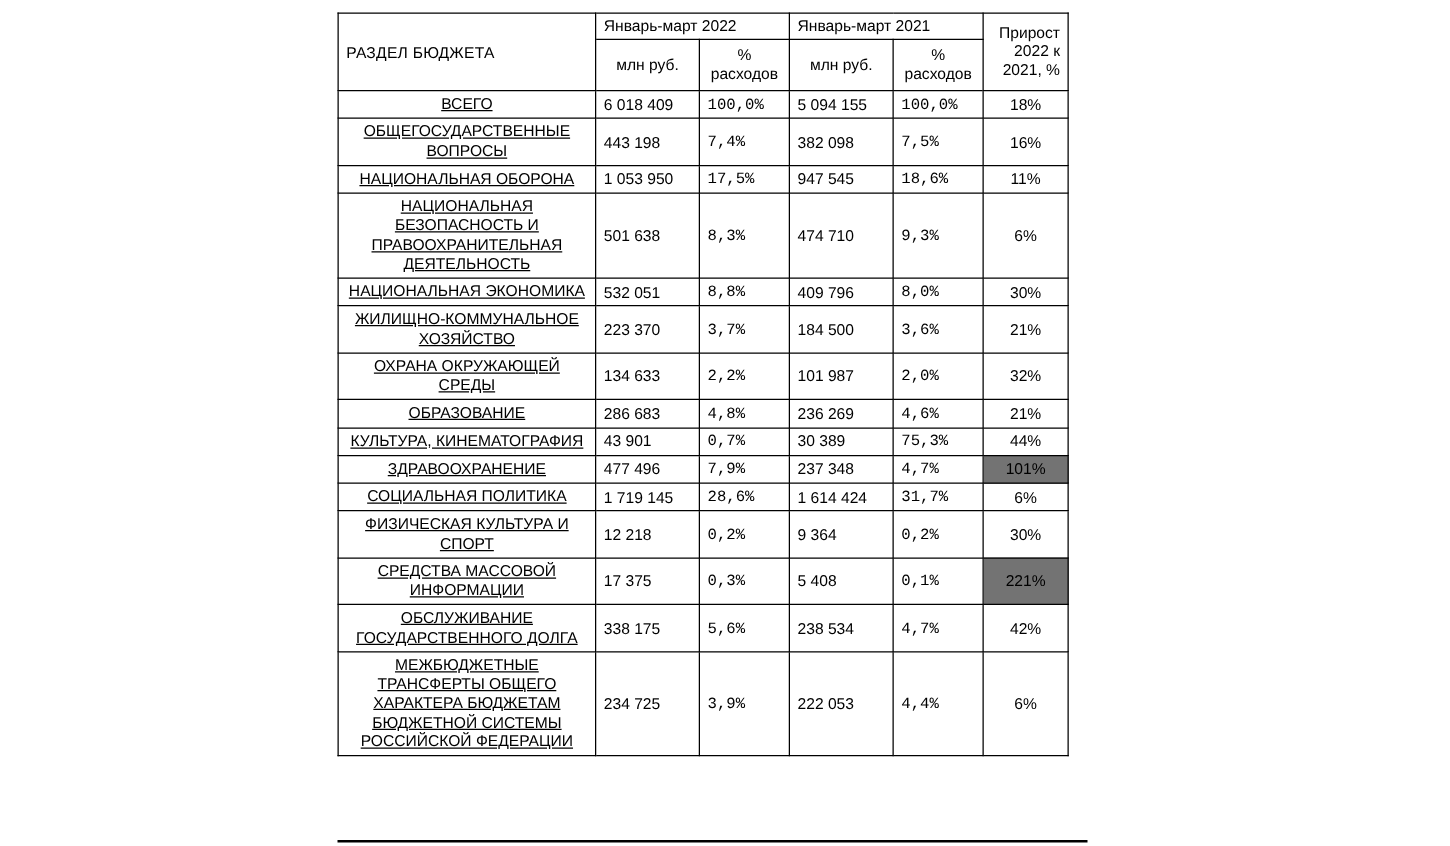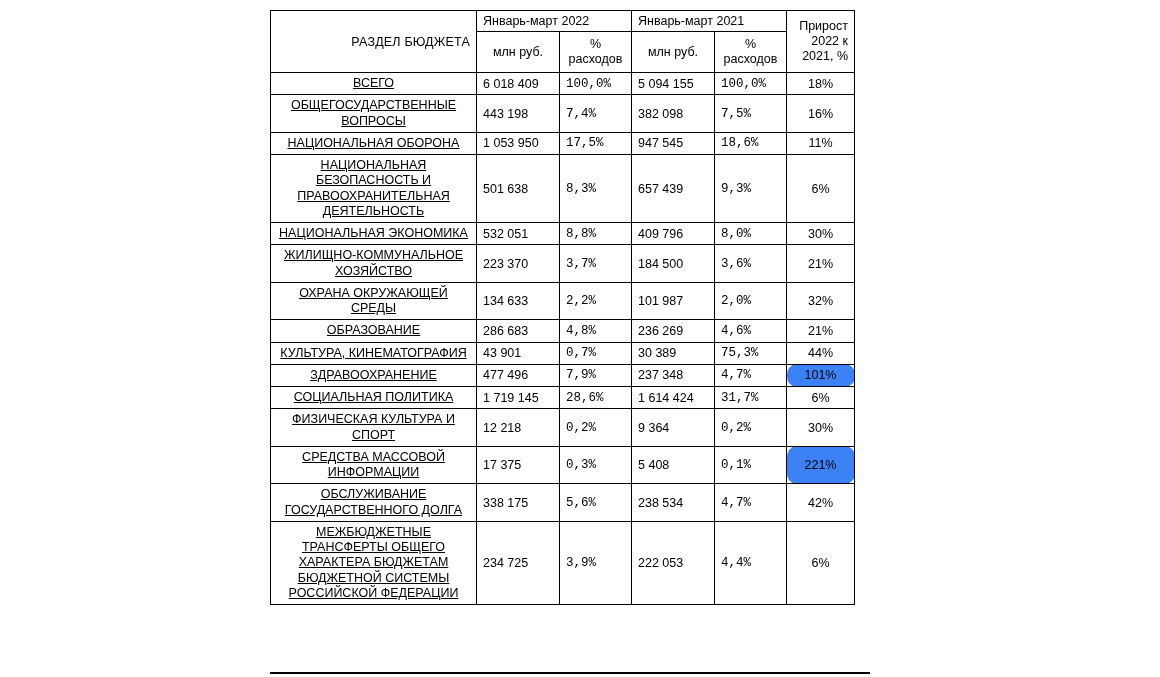--- a/index.html
+++ b/index.html
@@ -40,21 +40,21 @@
   
   col.c-section { width: 206px; }
   col.c-num     { width: 83px; }
   col.c-pct     { width: 72px; }
   col.c-num2    { width: 83px; }
   col.c-pct2    { width: 72px; }
   col.c-growth  { width: 68px; }
 
   
   .hdr-section {
-    text-align: right;
+    text-align: left;
     font-weight: bold;
     letter-spacing: 0.2px;
     font-size: 12.5px;
   }
   .hdr-period {
     text-align: left;
     font-weight: bold;
     font-size: 12.5px;
   }
   .hdr-growth {
@@ -83,23 +83,22 @@
   .cell-pct {
     text-align: left;
     white-space: nowrap;
     font-family: Liberation Mono, monospace;
   }
   .cell-growth {
     text-align: center;
     white-space: nowrap;
   }
   .hl {
-    background: #3b82f6;
+    background: #737373;
     font-weight: normal;
-    border-radius: 10px;
   }
   
   .bottom-rule {
     position: absolute;
     left: 270px;
     top: 672px;
     width: 600px;
     height: 2px;
     background: #000000;
   }
@@ -154,21 +153,21 @@
           <td class="cell-num">1 053 950</td>
           <td class="cell-pct">17,5%</td>
           <td class="cell-num">947 545</td>
           <td class="cell-pct">18,6%</td>
           <td class="cell-growth">11%</td>
         </tr>
         <tr>
           <td class="cell-name">НАЦИОНАЛЬНАЯ БЕЗОПАСНОСТЬ И ПРАВООХРАНИТЕЛЬНАЯ ДЕЯТЕЛЬНОСТЬ</td>
           <td class="cell-num">501 638</td>
           <td class="cell-pct">8,3%</td>
-          <td class="cell-num">657 439</td>
+          <td class="cell-num">474 710</td>
           <td class="cell-pct">9,3%</td>
           <td class="cell-growth">6%</td>
         </tr>
         <tr>
           <td class="cell-name">НАЦИОНАЛЬНАЯ ЭКОНОМИКА</td>
           <td class="cell-num">532 051</td>
           <td class="cell-pct">8,8%</td>
           <td class="cell-num">409 796</td>
           <td class="cell-pct">8,0%</td>
           <td class="cell-growth">30%</td>

